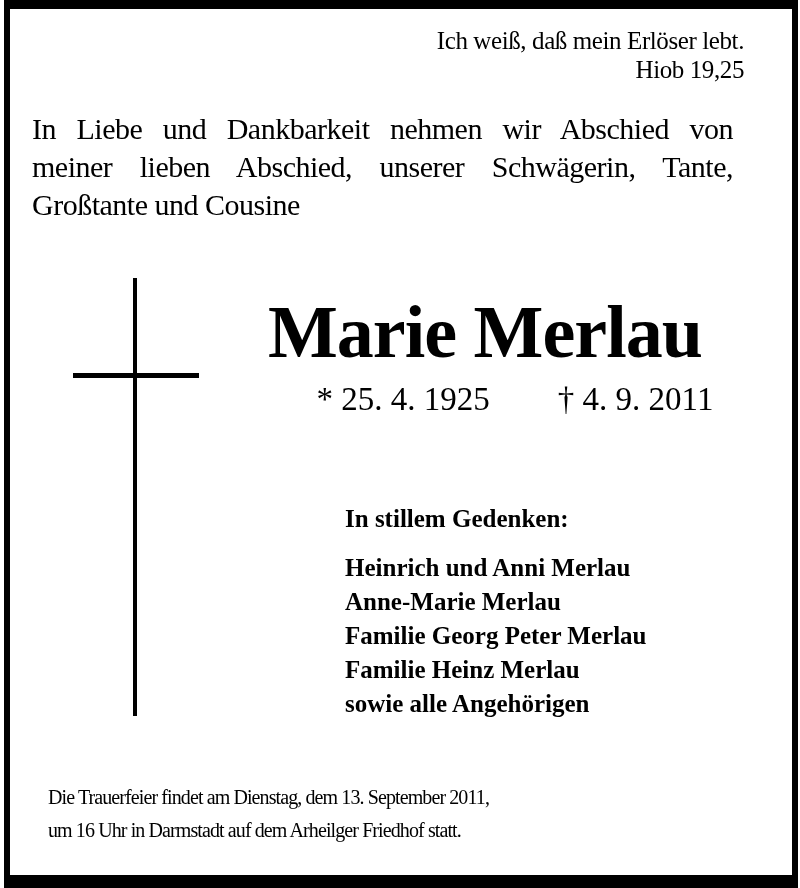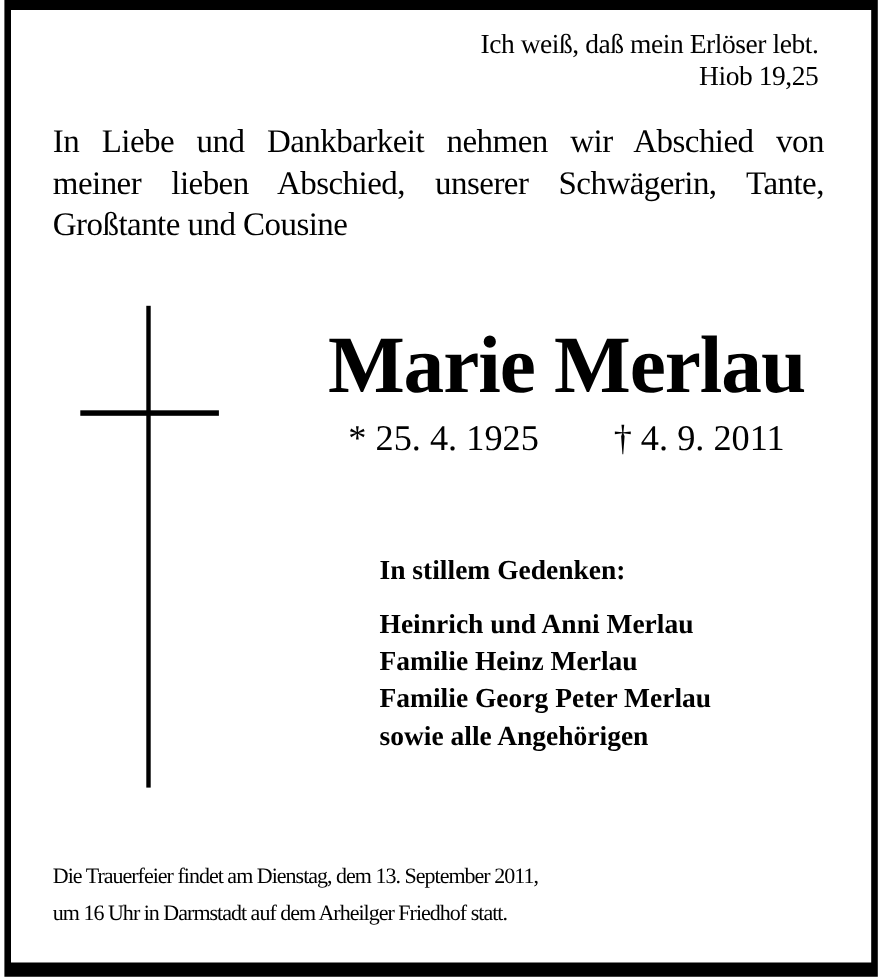--- a/index.html
+++ b/index.html
@@ -30,21 +30,21 @@
     top: 26px;
     right: 56px;
     text-align: right;
     font-size: 25px;
     line-height: 29px;
     letter-spacing: -0.4px;
     white-space: nowrap;
   }
   .intro {
     position: absolute;
-    left: 48px;
+    left: 32px;
     top: 110px;
     width: 701px;
     font-size: 30px;
     line-height: 38px;
     letter-spacing: -0.5px;
   }
   .line-justify {
     text-align: justify;
     text-align-last: justify;
   }
@@ -69,21 +69,21 @@
     top: 95px;
     width: 126px;
     height: 5px;
     background: #000000;
   }
   .deceased {
     position: absolute;
     left: 268px;
     top: 291px;
     width: 494px;
-    text-align: center;
+    text-align: left;
   }
   .deceased-name {
     font-size: 74px;
     font-weight: bold;
     line-height: 82px;
     letter-spacing: -1px;
     white-space: nowrap;
   }
   .dates {
     margin-top: 5px;
@@ -142,21 +142,22 @@
   <div class="deceased-name">Marie Merlau</div>
   <div class="dates">
     <span>* 25. 4. 1925</span>
     <span>† 4. 9. 2011</span>
   </div>
 </div>
 
 <div class="memorial">
   <div class="memorial-heading">In stillem Gedenken:</div>
   <div>Heinrich und Anni Merlau</div>
+  <div>Anne-Marie Merlau</div>
+  <div>Familie Georg Peter Merlau</div>
   <div>Familie Heinz Merlau</div>
-  <div>Familie Georg Peter Merlau</div>
   <div>sowie alle Angehörigen</div>
 </div>
 
 <div class="funeral">
   <div>Die Trauerfeier findet am Dienstag, dem 13. September 2011,</div>
   <div>um 16 Uhr in Darmstadt auf dem Arheilger Friedhof statt.</div>
 </div>
 
 </body></html>

